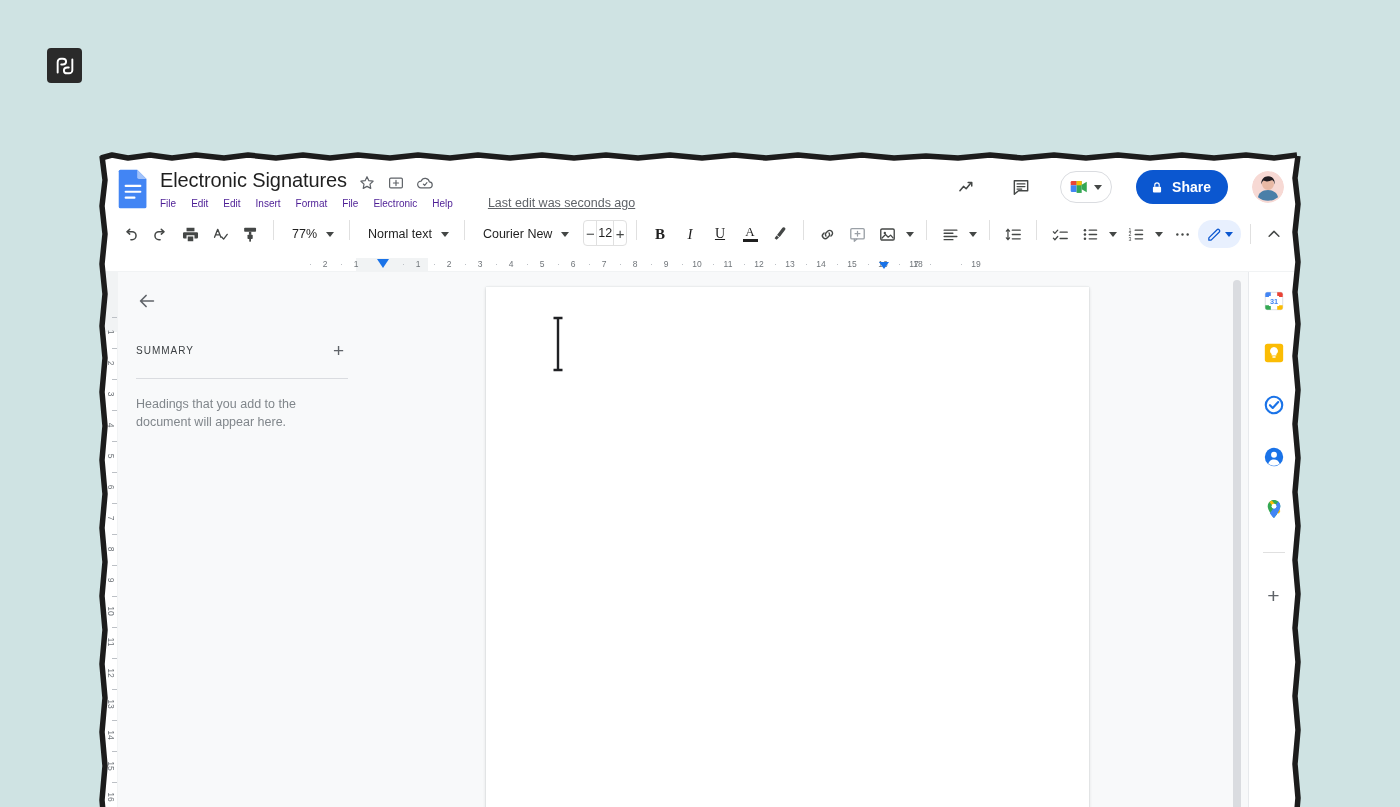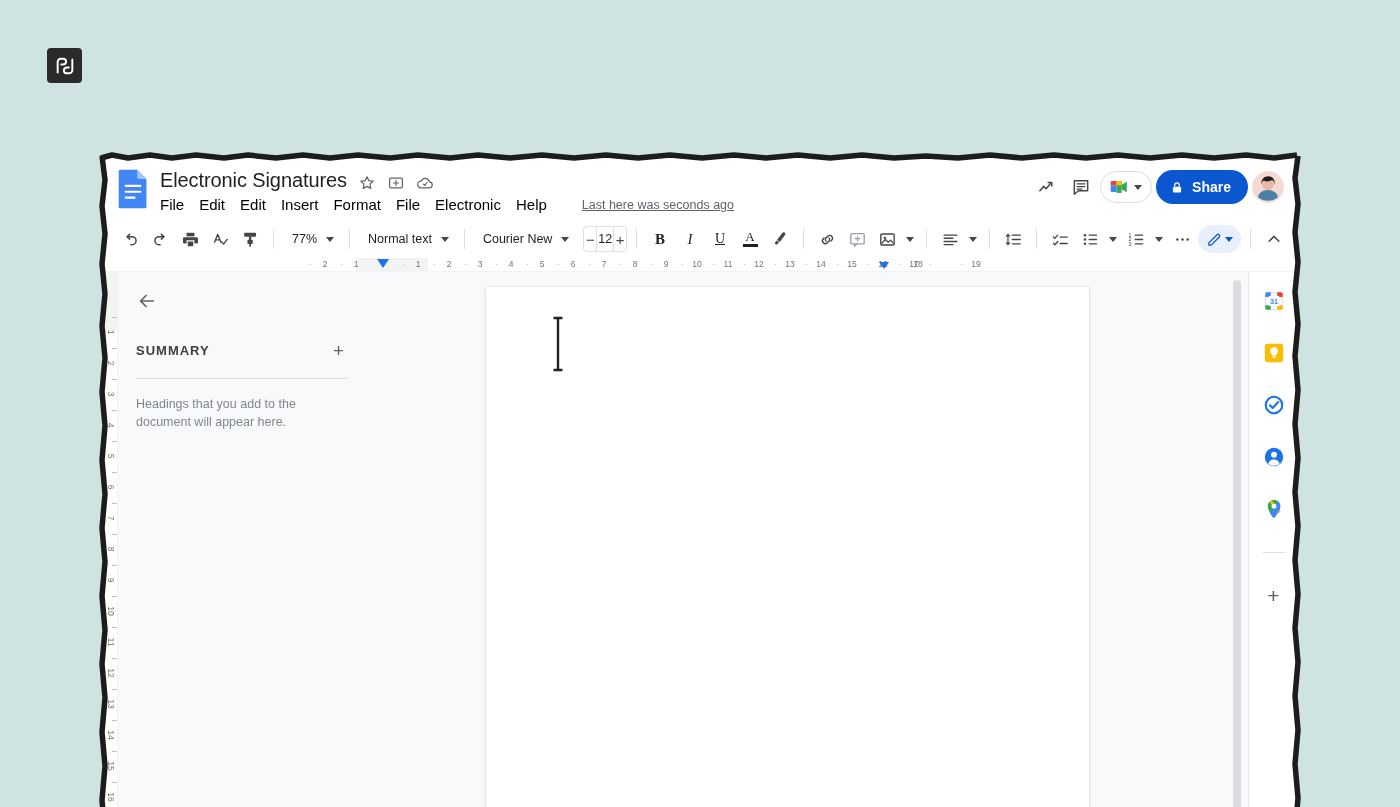--- a/index.html
+++ b/index.html
@@ -53,30 +53,30 @@
   .doc-icon { width: 34px; height: 42px; flex: 0 0 34px; margin-top: 2px; }
   .title-block { margin-left: 10px; flex: 1 1 auto; min-width:0; }
   .title-row { display: flex; align-items: flex-end; gap: 11px; height: 26px; }
   .doc-title {
     font-size: 20px; color: #1f1f1f; letter-spacing: -0.1px;
     font-family: "Liberation Sans", sans-serif; white-space: nowrap;
   }
   .title-icon { width: 18px; height: 18px; color: #5f6368; display:block; }
   .menu-row { display: flex; align-items: center; gap: 15px; margin-top: 4px; }
   .menu-item {
-    font-size: 15px; color: #000000; cursor: default;
+    font-size: 10px; color: #4c1d95; cursor: default;
     font-family: "Liberation Sans", sans-serif; white-space: nowrap;
   }
   .last-edit {
     font-size: 12.5px; color: #5f6368; margin-left: 20px;
     text-decoration: underline; white-space: nowrap;
   }
   .header-right {
     position: absolute; right: 14px; top: 14px;
-    display: flex; align-items: center; gap: 4px;
+    display: flex; align-items: center; gap: 24px;
   }
   .hdr-icon-btn {
     width: 30px; height: 30px; display: flex; align-items: center;
     justify-content: center; border-radius: 50%; color: #444746;
   }
   .meet-pill {
     display: flex; align-items: center; gap: 3px;
     border: 1px solid #dadce0; border-radius: 16px;
     height: 32px; padding: 0 9px 0 8px; background: #fff;
   }
@@ -87,21 +87,21 @@
     font-size: 14px; font-weight: 600; border: none;
     font-family: "Liberation Sans", sans-serif; cursor: pointer;
   }
   .avatar {
     width: 32px; height: 32px; border-radius: 50%;
     overflow: hidden; flex: 0 0 32px;
   }
 
   
   .toolbar {
-    height: 38px; display: flex; align-items: center;
+    height: 38px; display: flex; align-items: flex-start;
     padding: 0 10px 0 14px; gap: 2px; background: #fff;
     position: relative;
   }
   .tb-btn {
     height: 28px; min-width: 28px; display: flex; align-items: center;
     justify-content: center; border-radius: 4px; color: #444746;
     padding: 0 3px; cursor: pointer;
   }
   .tb-sep { width: 1px; height: 20px; background: #e0e0e0; margin: 0 7px; flex:0 0 1px; }
   .tb-text {
@@ -169,21 +169,21 @@
   .outline {
     width: 252px; flex: 0 0 252px; background: #f8f9fa;
     padding: 18px 22px 0 18px; position: relative;
   }
   .back-arrow { width: 22px; height: 22px; color: #5f6368; cursor: pointer; margin-bottom: 22px; }
   .sec-row {
     display: flex; align-items: center; justify-content: space-between;
     height: 24px;
   }
   .sec-label {
-    font-size: 13px; font-weight: 700; letter-spacing: 1px;
+    font-size: 10px; font-weight: 400; letter-spacing: 1px;
     color: #3c4043; font-family: "Liberation Sans", sans-serif;
   }
   .plus-btn { font-size: 19px; color: #5f6368; line-height: 1; cursor: pointer; padding: 2px 4px; }
   .sec-divider { height: 1px; background: #dadce0; margin: 16px 0 16px 0; }
   .outline-hint {
     font-size: 12.5px; color: #80868b; line-height: 1.45; margin-top: 14px;
     max-width: 190px;
   }
 
   
@@ -271,21 +271,21 @@
 
         <div class="menu-row">
           <span class="menu-item">File</span>
           <span class="menu-item">Edit</span>
           <span class="menu-item">Edit</span>
           <span class="menu-item">Insert</span>
           <span class="menu-item">Format</span>
           <span class="menu-item">File</span>
           <span class="menu-item">Electronic</span>
           <span class="menu-item">Help</span>
-          <span class="last-edit">Last here was seconds ago</span>
+          <span class="last-edit">Last edit was seconds ago</span>
         </div>
       </div>
 
       <div class="header-right">
         <div class="hdr-icon-btn">
           <svg width="20" height="20" viewBox="0 0 24 24">
             <path d="M3.5 16.5l4.3-5.2 3.2 2.8 5.4-6.6" fill="none" stroke="currentColor" stroke-width="1.8" stroke-linecap="round" stroke-linejoin="round"></path>
             <path d="M13.4 6.6h4.3v4.3" fill="none" stroke="currentColor" stroke-width="1.8" stroke-linecap="round" stroke-linejoin="round"></path>
           </svg>
         </div>

